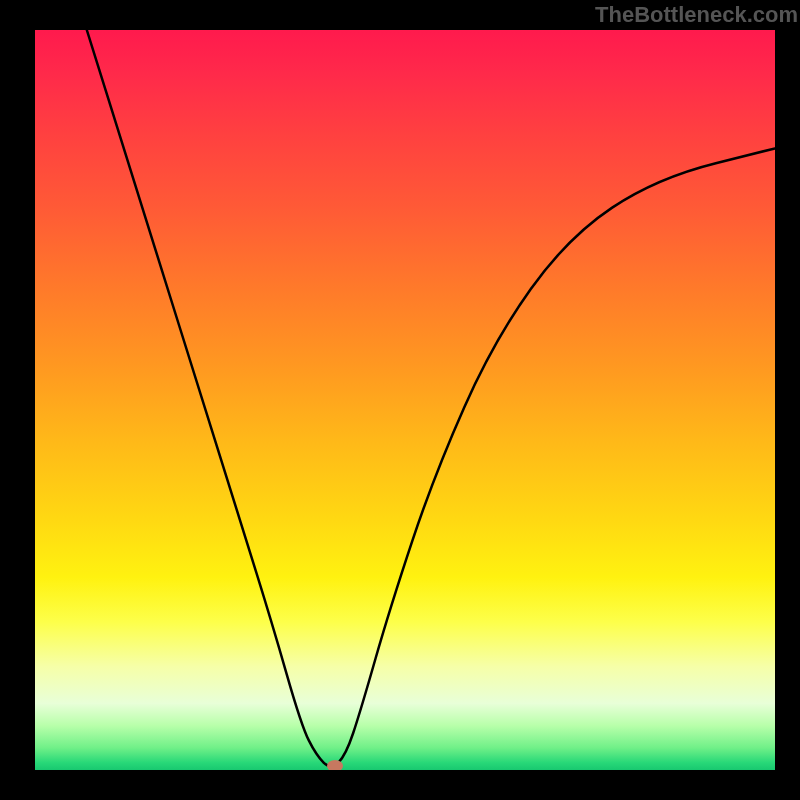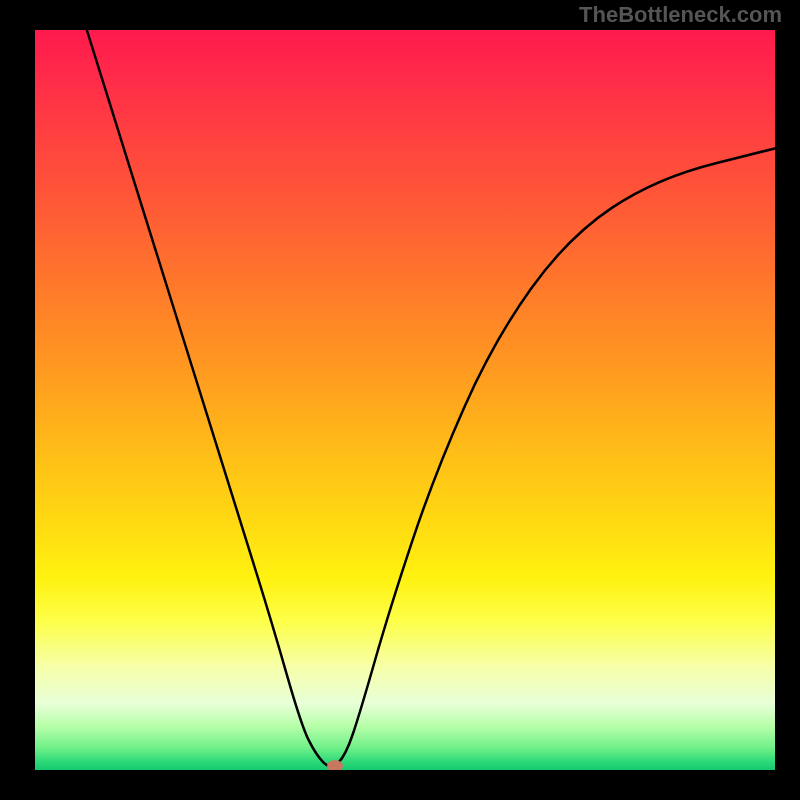--- a/index.html
+++ b/index.html
@@ -7,21 +7,21 @@
     width: 800px;
     height: 800px;
     background: #000;
     position: relative;
     font-family: Arial, Helvetica, sans-serif;
     overflow: hidden;
   }
   .attribution {
     position: absolute;
     top: 2px;
-    right: 18px;
+    right: 2px;
     color: #555;
     font-size: 22px;
     font-weight: 600;
     z-index: 5;
   }
   .plot-area {
     position: absolute;
     left: 35px;
     top: 30px;
     width: 740px;

